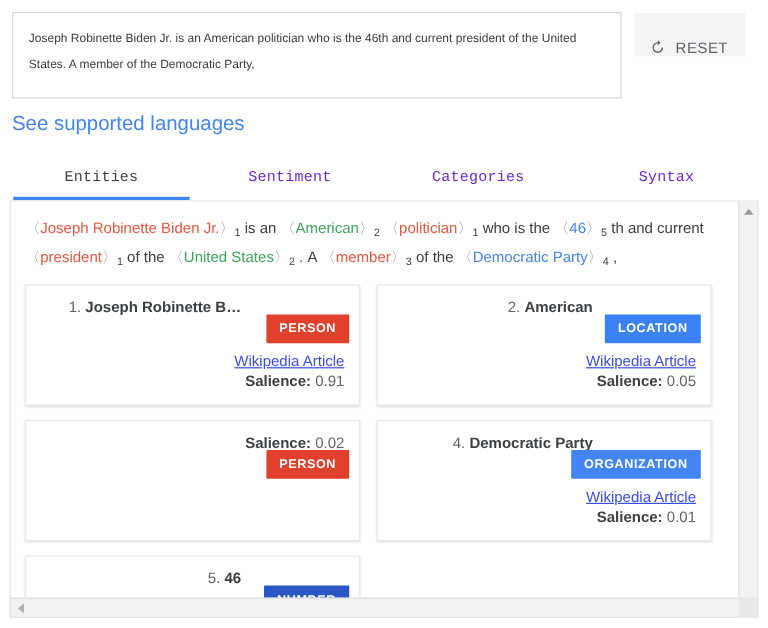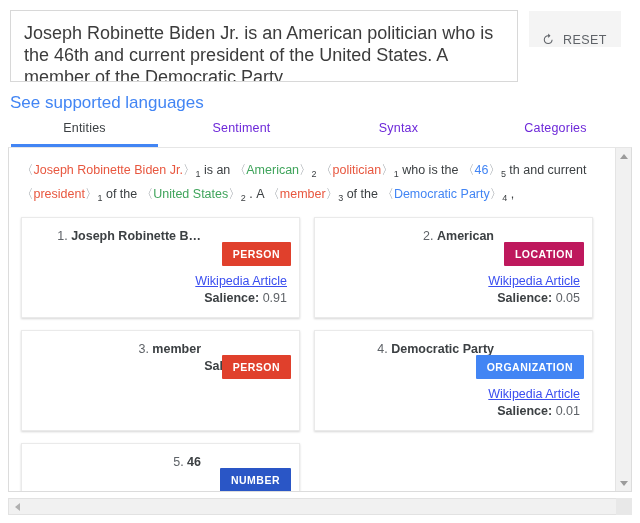--- a/index.html
+++ b/index.html
@@ -20,21 +20,21 @@
     display: flex;
     align-items: flex-start;
     padding: 10px 8px 0 10px;
   }
   .textbox {
     width: 508px;
     height: 72px;
     border: 1px solid #d8d8d8;
     background: #fff;
     padding: 11px 13px;
-    font-size: 18px;
+    font-size: 10px;
     line-height: 22px;
     color: #3c3c3c;
     overflow: hidden;
     cursor: text;
     font-family: "Liberation Sans", sans-serif;
   }
   .reset-btn {
     margin-left: 11px;
     margin-top: 1px;
     height: 36px;
@@ -58,23 +58,24 @@
     font-size: 17px;
     color: #4285f4;
     text-decoration: none;
     cursor: pointer;
   }
 
   
   .tabs {
     position: relative;
     display: flex;
-    margin-top: 0;
+    margin-top: 20px;
     height: 34px;
     padding: 0 6px;
+    font-family: Liberation Mono, monospace;
   }
   .tab {
     flex: 1 1 0;
     text-align: center;
     font-size: 12.5px;
     color: #6d28d9;
     letter-spacing: .2px;
     cursor: pointer;
     line-height: 30px;
     position: relative;
@@ -253,38 +254,37 @@
 
   
   <div class="tabs">
     <div class="tab active">
       <span>Entities</span>
     </div>
     <div class="tab">
       <span>Sentiment</span>
     </div>
     <div class="tab">
+      <span>Categories</span>
+    </div>
+    <div class="tab">
       <span>Syntax</span>
-    </div>
-    <div class="tab">
-      <span>Categories</span>
     </div>
   </div>
 
   
   <div class="panel-wrap">
     <div class="panel-scroll">
 
       <div class="annot" id="annot-host"><span class="paren">〈</span><span class="ent" style="color: rgb(232, 87, 63);">Joseph Robinette Biden Jr.</span><span class="paren">〉</span><sub>1</sub><span> is an </span><span class="paren">〈</span><span class="ent" style="color: rgb(63, 164, 91);">American</span><span class="paren">〉</span><sub>2</sub><span> </span><span class="paren">〈</span><span class="ent" style="color: rgb(232, 87, 63);">politician</span><span class="paren">〉</span><sub>1</sub><span> who is the </span><span class="paren">〈</span><span class="ent" style="color: rgb(66, 133, 244);">46</span><span class="paren">〉</span><sub>5</sub><span> th and current </span><span class="paren">〈</span><span class="ent" style="color: rgb(232, 87, 63);">president</span><span class="paren">〉</span><sub>1</sub><span> of the </span><span class="paren">〈</span><span class="ent" style="color: rgb(63, 164, 91);">United States</span><span class="paren">〉</span><sub>2</sub><span> . A </span><span class="paren">〈</span><span class="ent" style="color: rgb(232, 87, 63);">member</span><span class="paren">〉</span><sub>3</sub><span> of the </span><span class="paren">〈</span><span class="ent" style="color: rgb(66, 133, 244);">Democratic Party</span><span class="paren">〉</span><sub>4</sub><span> ,</span></div>
 
       <div class="cards" id="cards-host">
           <div class="card"><div class="card-title"><span>1. </span><b>Joseph Robinette B…</b></div><span class="badge" style="background: rgb(224, 64, 44);">PERSON</span><a class="wiki-link">Wikipedia Article</a><br><div class="salience"><b>Salience: </b><span>0.91</span></div></div>
-          <div class="card"><div class="card-title"><span>2. </span><b>American</b></div><span class="badge" style="background: #be185d;">LOCATION</span><a class="wiki-link">Wikipedia Article</a><br><div class="salience"><b>Salience: </b><span>0.05</span></div></div>
+          <div class="card"><div class="card-title"><span>2. </span><b>American</b></div><span class="badge" style="background: #3b82f6;">LOCATION</span><a class="wiki-link">Wikipedia Article</a><br><div class="salience"><b>Salience: </b><span>0.05</span></div></div>
           <div class="card">
-            <div class="card-title"><span>3. </span><b>member</b></div>
             <span class="badge" style="background: rgb(224, 64, 44);">PERSON</span>
             <div class="salience"><b>Salience: </b><span>0.02</span></div>
           </div>
           <div class="card"><div class="card-title"><span>4. </span><b>Democratic Party</b></div><span class="badge" style="background: rgb(66, 133, 244);">ORGANIZATION</span><a class="wiki-link">Wikipedia Article</a><br><div class="salience"><b>Salience: </b><span>0.01</span></div></div>
           <div class="card">
             <div class="card-title"><span>5. </span><b>46</b></div>
             <span class="badge" style="background: rgb(42, 86, 198);">NUMBER</span>
           </div>
         </div>
 

